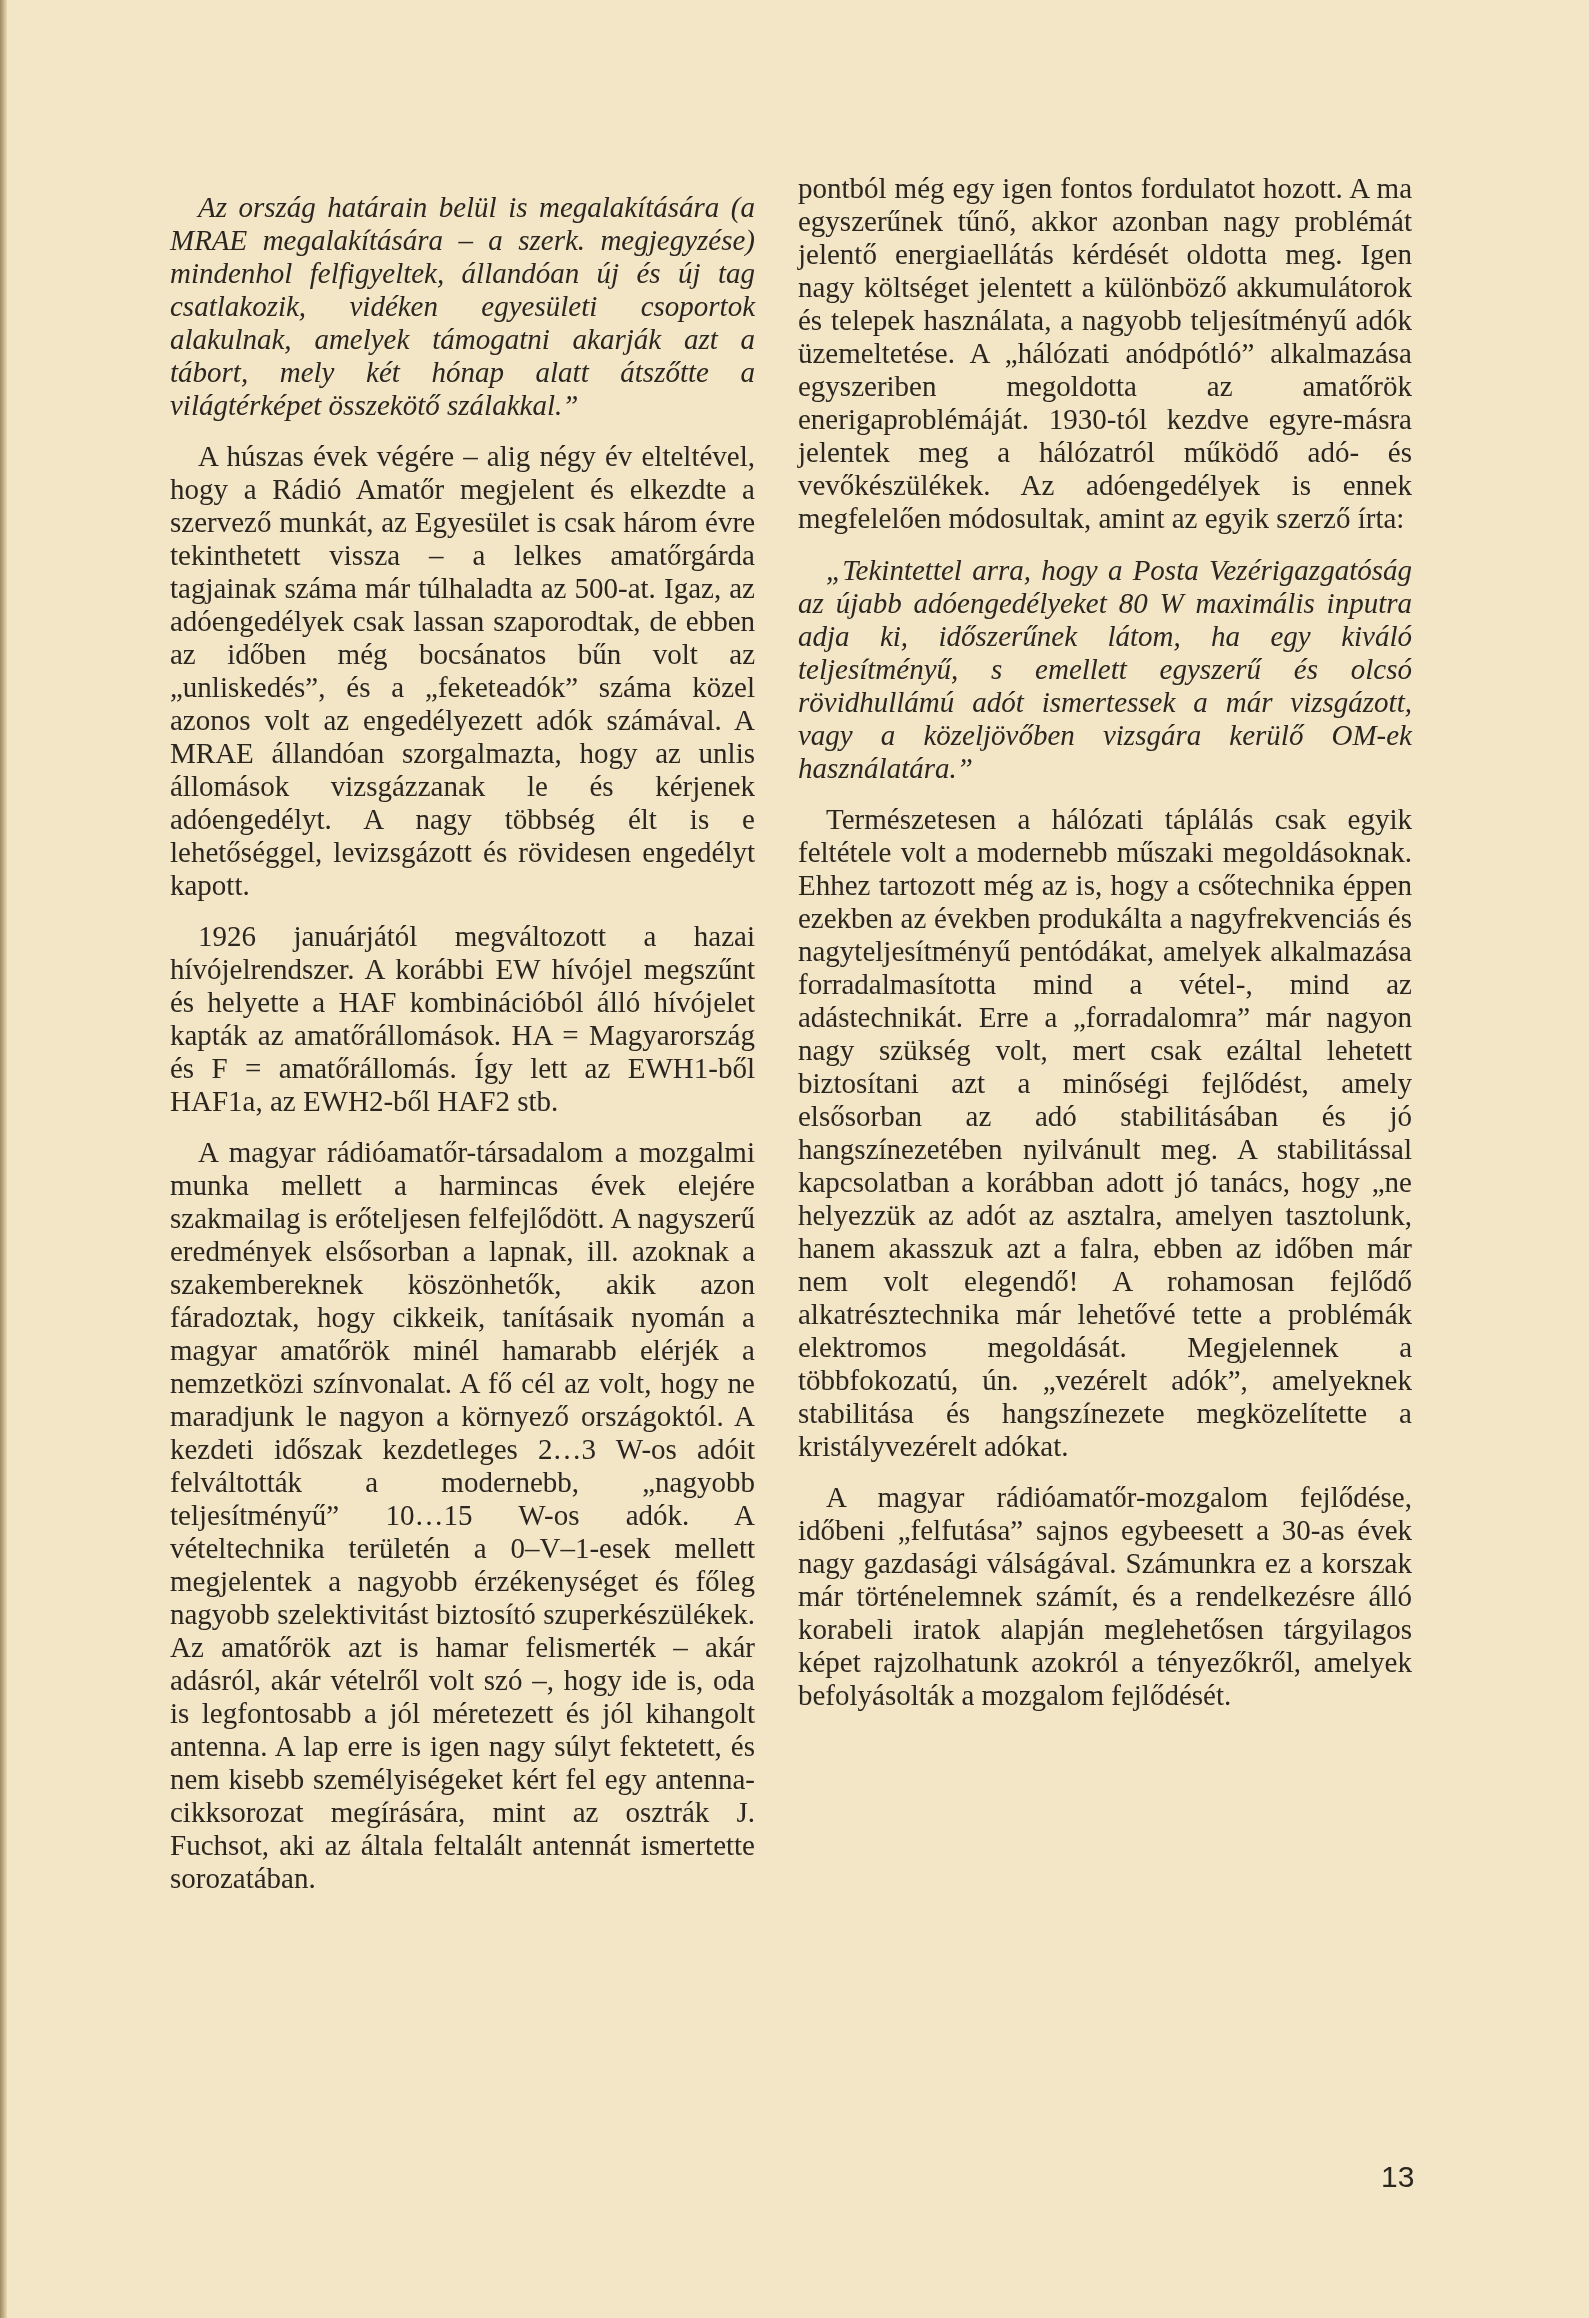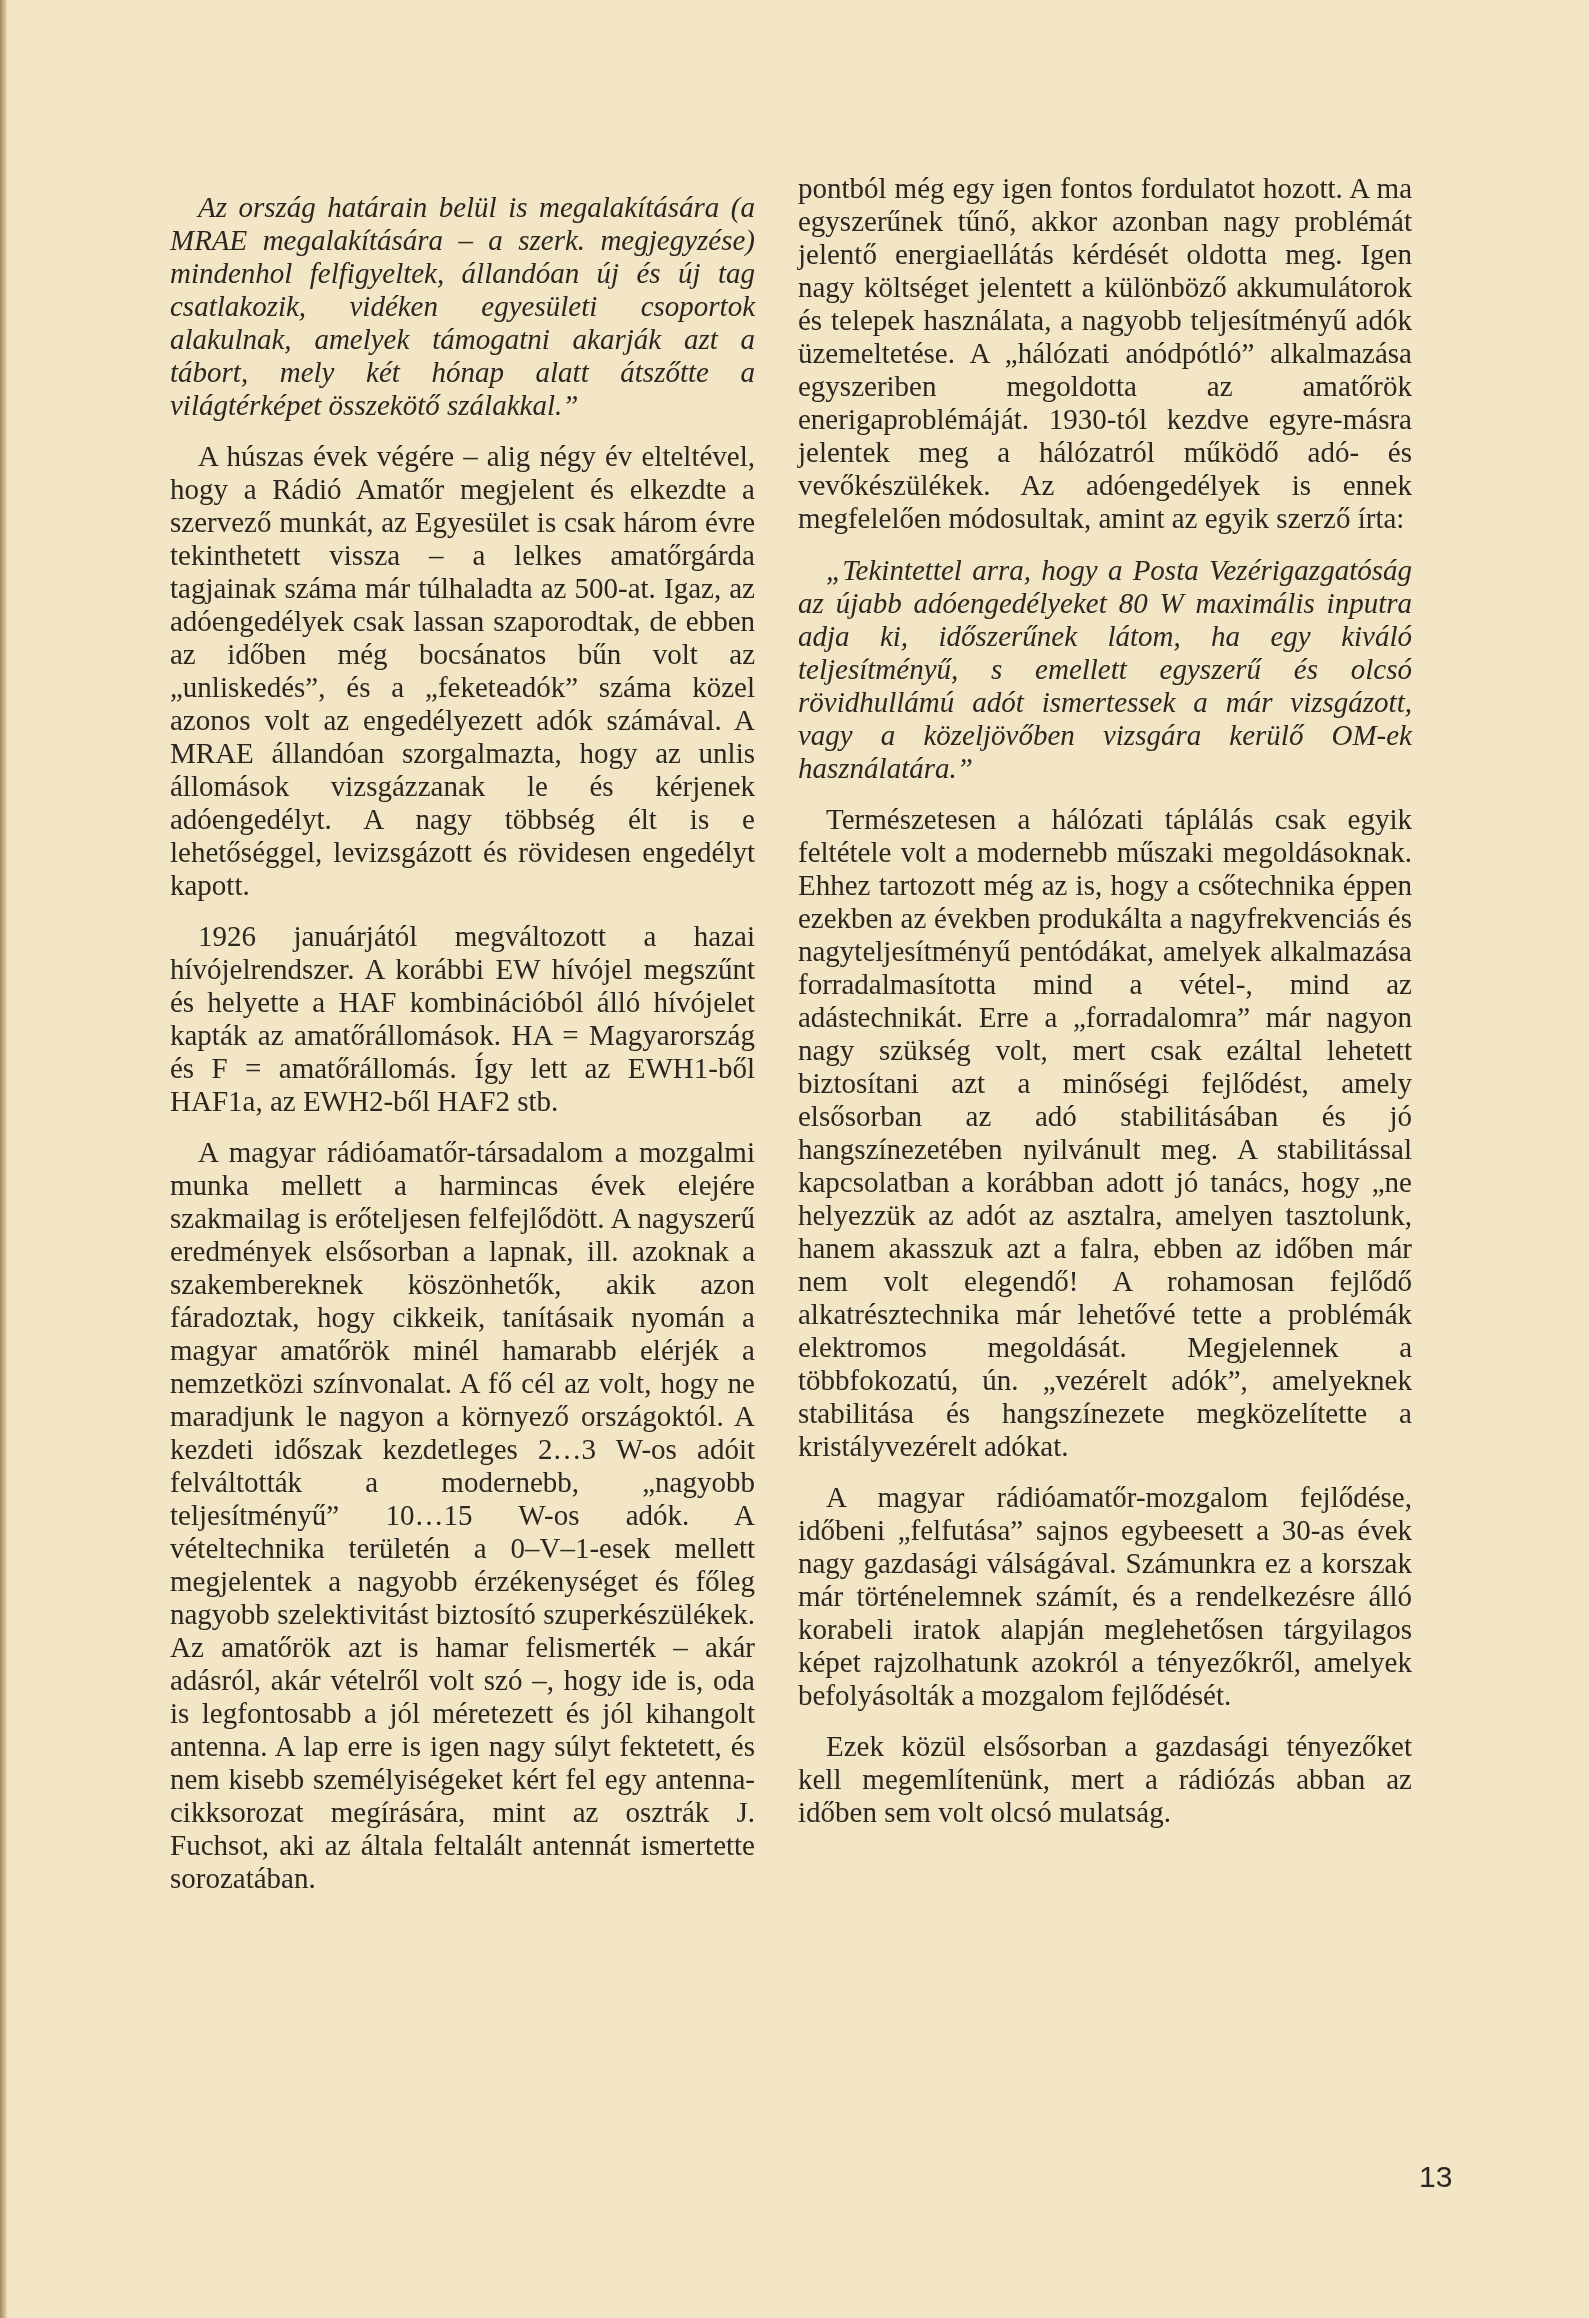--- a/index.html
+++ b/index.html
@@ -6,36 +6,35 @@
   body{width:1590px;height:2319px;background:#f3e6c6;position:relative;overflow:hidden;
     font-family:"Liberation Serif","DejaVu Serif",serif;color:#2b2620;}
   .edge{position:absolute;left:0;top:0;width:6.6px;height:2319px;background:linear-gradient(90deg,#a08a60,#e9d9b4);}
   .col{position:absolute;top:172px;font-size:29px;line-height:33px;text-align:justify;}
   .col p{margin:0;text-indent:0;}
   .col p.ind{text-indent:28px;margin-top:19px;}
   .col p.gap{margin-top:18px;}
   .left{left:170px;width:585px;}
   .right{left:798px;width:614px;}
   .it{font-style:italic;}
-  .pagenum{position:absolute;left:1381px;top:2160px;font-family:"Liberation Sans","DejaVu Sans",sans-serif;font-size:30px;color:#2b2620;margin-left:38px;}
+  .pagenum{position:absolute;left:1381px;top:2160px;font-family:"Liberation Sans","DejaVu Sans",sans-serif;font-size:30px;color:#2b2620;}
 </style>
 </head>
 <body>
 
 <div class="edge"></div>
 
 <div class="col left">
   <p class="ind it">Az ország határain belül is megalakítására (a MRAE megalakítására – a szerk. megjegyzése) mindenhol felfigyeltek, állandóan új és új tag csatlakozik, vidéken egyesületi csoportok alakulnak, amelyek támogatni akarják azt a tábort, mely két hónap alatt átszőtte a világtérképet összekötő szálakkal.”</p>
   <p class="ind gap">A húszas évek végére – alig négy év elteltével, hogy a Rádió Amatőr megjelent és elkezdte a szervező munkát, az Egyesület is csak három évre tekinthetett vissza – a lelkes amatőrgárda tagjainak száma már túlhaladta az 500-at. Igaz, az adóengedélyek csak lassan szaporodtak, de ebben az időben még bocsánatos bűn volt az „unliskedés”, és a „feketeadók” száma közel azonos volt az engedélyezett adók számával. A MRAE állandóan szorgalmazta, hogy az unlis állomások vizsgázzanak le és kérjenek adóengedélyt. A nagy többség élt is e lehetőséggel, levizsgázott és rövidesen engedélyt kapott.</p>
   <p class="ind gap">1926 januárjától megváltozott a hazai hívójelrendszer. A korábbi EW hívójel megszűnt és helyette a HAF kombinációból álló hívójelet kapták az amatőrállomások. HA = Magyarország és F = amatőrállomás. Így lett az EWH1-ből HAF1a, az EWH2-ből HAF2 stb.</p>
   <p class="ind gap">A magyar rádióamatőr-társadalom a mozgalmi munka mellett a harmincas évek elejére szakmailag is erőteljesen felfejlődött. A nagyszerű eredmények elsősorban a lapnak, ill. azoknak a szakembereknek köszönhetők, akik azon fáradoztak, hogy cikkeik, tanításaik nyomán a magyar amatőrök minél hamarabb elérjék a nemzetközi színvonalat. A fő cél az volt, hogy ne maradjunk le nagyon a környező országoktól. A kezdeti időszak kezdetleges 2…3 W-os adóit felváltották a modernebb, „nagyobb teljesítményű” 10…15 W-os adók. A vételtechnika területén a 0–V–1-esek mellett megjelentek a nagyobb érzékenységet és főleg nagyobb szelektivitást biztosító szuperkészülékek. Az amatőrök azt is hamar felismerték – akár adásról, akár vételről volt szó –, hogy ide is, oda is legfontosabb a jól méretezett és jól kihangolt antenna. A lap erre is igen nagy súlyt fektetett, és nem kisebb személyiségeket kért fel egy antenna-cikksorozat megírására, mint az osztrák J. Fuchsot, aki az általa feltalált antennát ismertette sorozatában.</p>
 </div>
 
 <div class="col right">
   <p>pontból még egy igen fontos fordulatot hozott. A ma egyszerűnek tűnő, akkor azonban nagy problémát jelentő energiaellátás kérdését oldotta meg. Igen nagy költséget jelentett a különböző akkumulátorok és telepek használata, a nagyobb teljesítményű adók üzemeltetése. A „hálózati anódpótló” alkalmazása egyszeriben megoldotta az amatőrök enerigaproblémáját. 1930-tól kezdve egyre-másra jelentek meg a hálózatról működő adó- és vevőkészülékek. Az adóengedélyek is ennek megfelelően módosultak, amint az egyik szerző írta:</p>
   <p class="ind it">„Tekintettel arra, hogy a Posta Vezérigazgatóság az újabb adóengedélyeket 80 W maximális inputra adja ki, időszerűnek látom, ha egy kiváló teljesítményű, s emellett egyszerű és olcsó rövidhullámú adót ismertessek a már vizsgázott, vagy a közeljövőben vizsgára kerülő OM-ek használatára.”</p>
   <p class="ind gap">Természetesen a hálózati táplálás csak egyik feltétele volt a modernebb műszaki megoldásoknak. Ehhez tartozott még az is, hogy a csőtechnika éppen ezekben az években produkálta a nagyfrekvenciás és nagyteljesítményű pentódákat, amelyek alkalmazása forradalmasította mind a vétel-, mind az adástechnikát. Erre a „forradalomra” már nagyon nagy szükség volt, mert csak ezáltal lehetett biztosítani azt a minőségi fejlődést, amely elsősorban az adó stabilitásában és jó hangszínezetében nyilvánult meg. A stabilitással kapcsolatban a korábban adott jó tanács, hogy „ne helyezzük az adót az asztalra, amelyen tasztolunk, hanem akasszuk azt a falra, ebben az időben már nem volt elegendő! A rohamosan fejlődő alkatrésztechnika már lehetővé tette a problémák elektromos megoldását. Megjelennek a többfokozatú, ún. „vezérelt adók”, amelyeknek stabilitása és hangszínezete megközelítette a kristályvezérelt adókat.</p>
   <p class="ind gap">A magyar rádióamatőr-mozgalom fejlődése, időbeni „felfutása” sajnos egybeesett a 30-as évek nagy gazdasági válságával. Számunkra ez a korszak már történelemnek számít, és a rendelkezésre álló korabeli iratok alapján meglehetősen tárgyilagos képet rajzolhatunk azokról a tényezőkről, amelyek befolyásolták a mozgalom fejlődését.</p>
-  <p class="ind gap">Ezek közül elsősorban a gazdasági tényezőket kell megemlítenünk, mert a rádiózás abban az időben sem volt olcsó mulatság.</p>
 </div>
 
 <div class="pagenum">13</div>
 
 
 </body></html>

